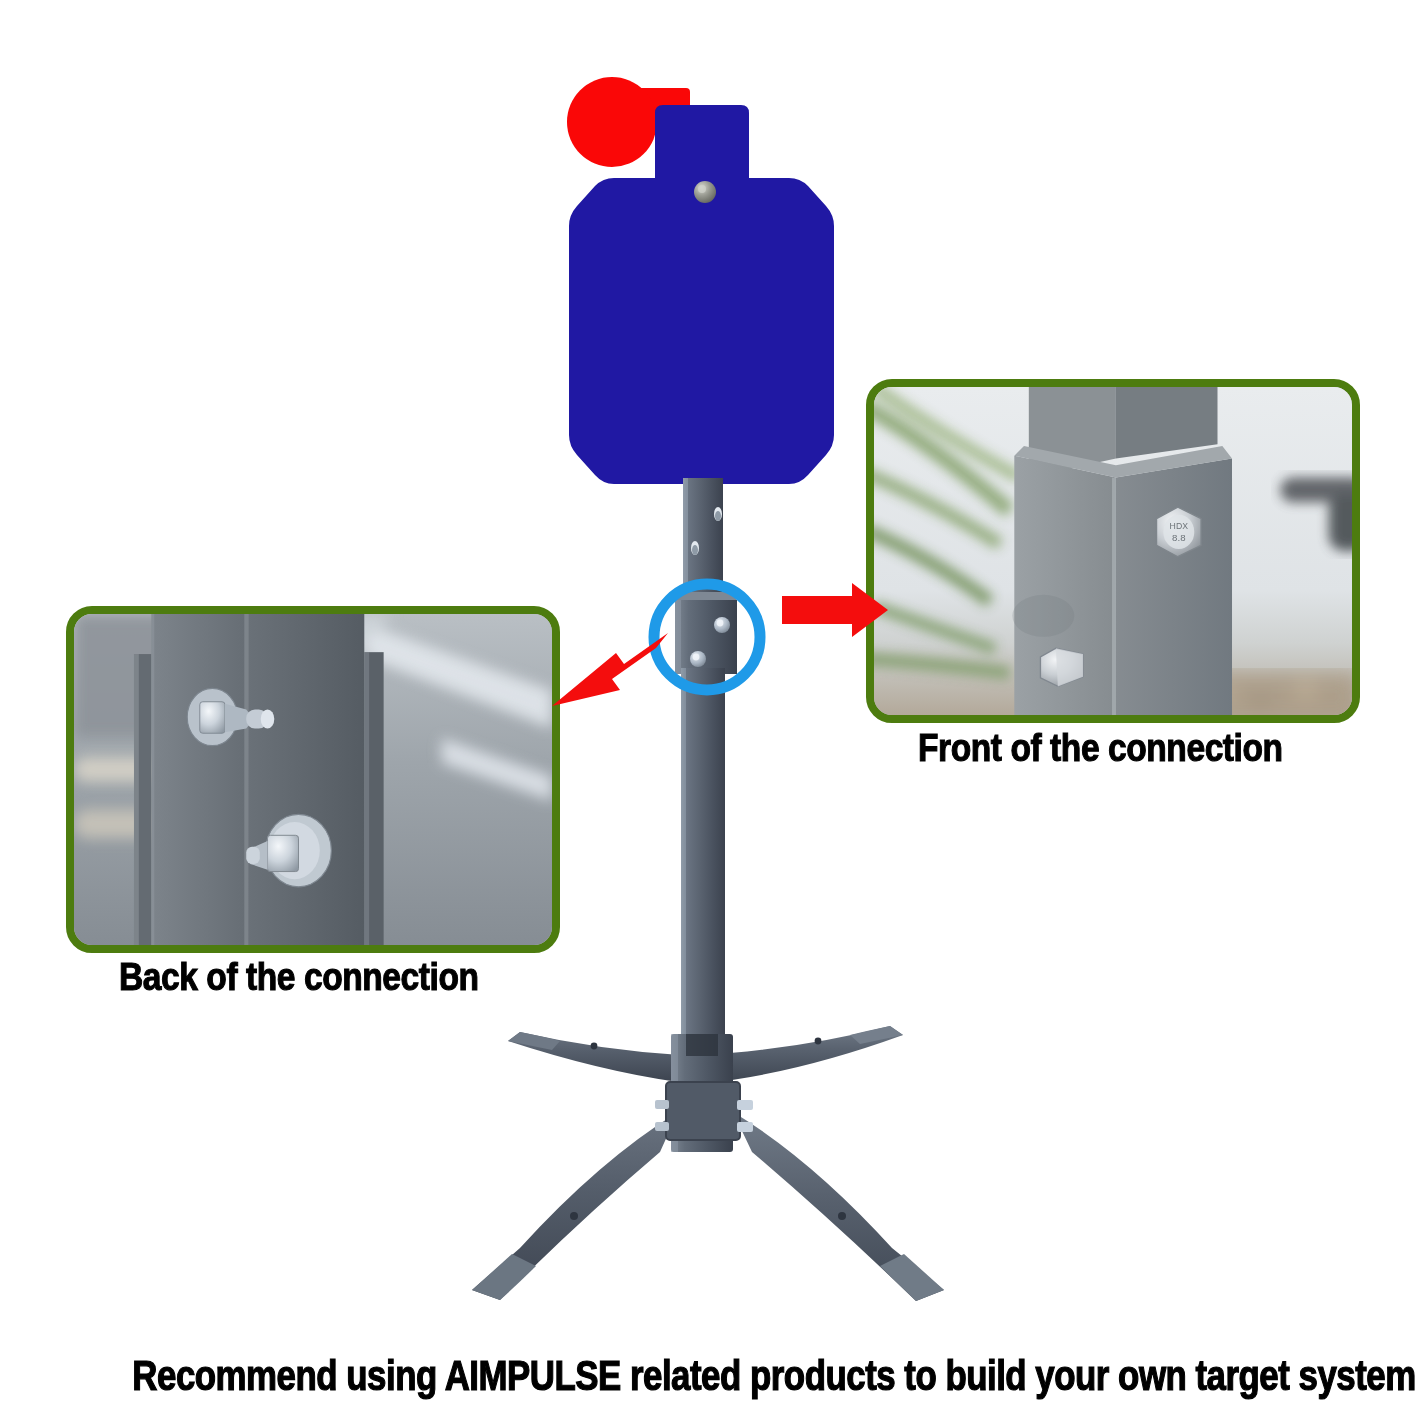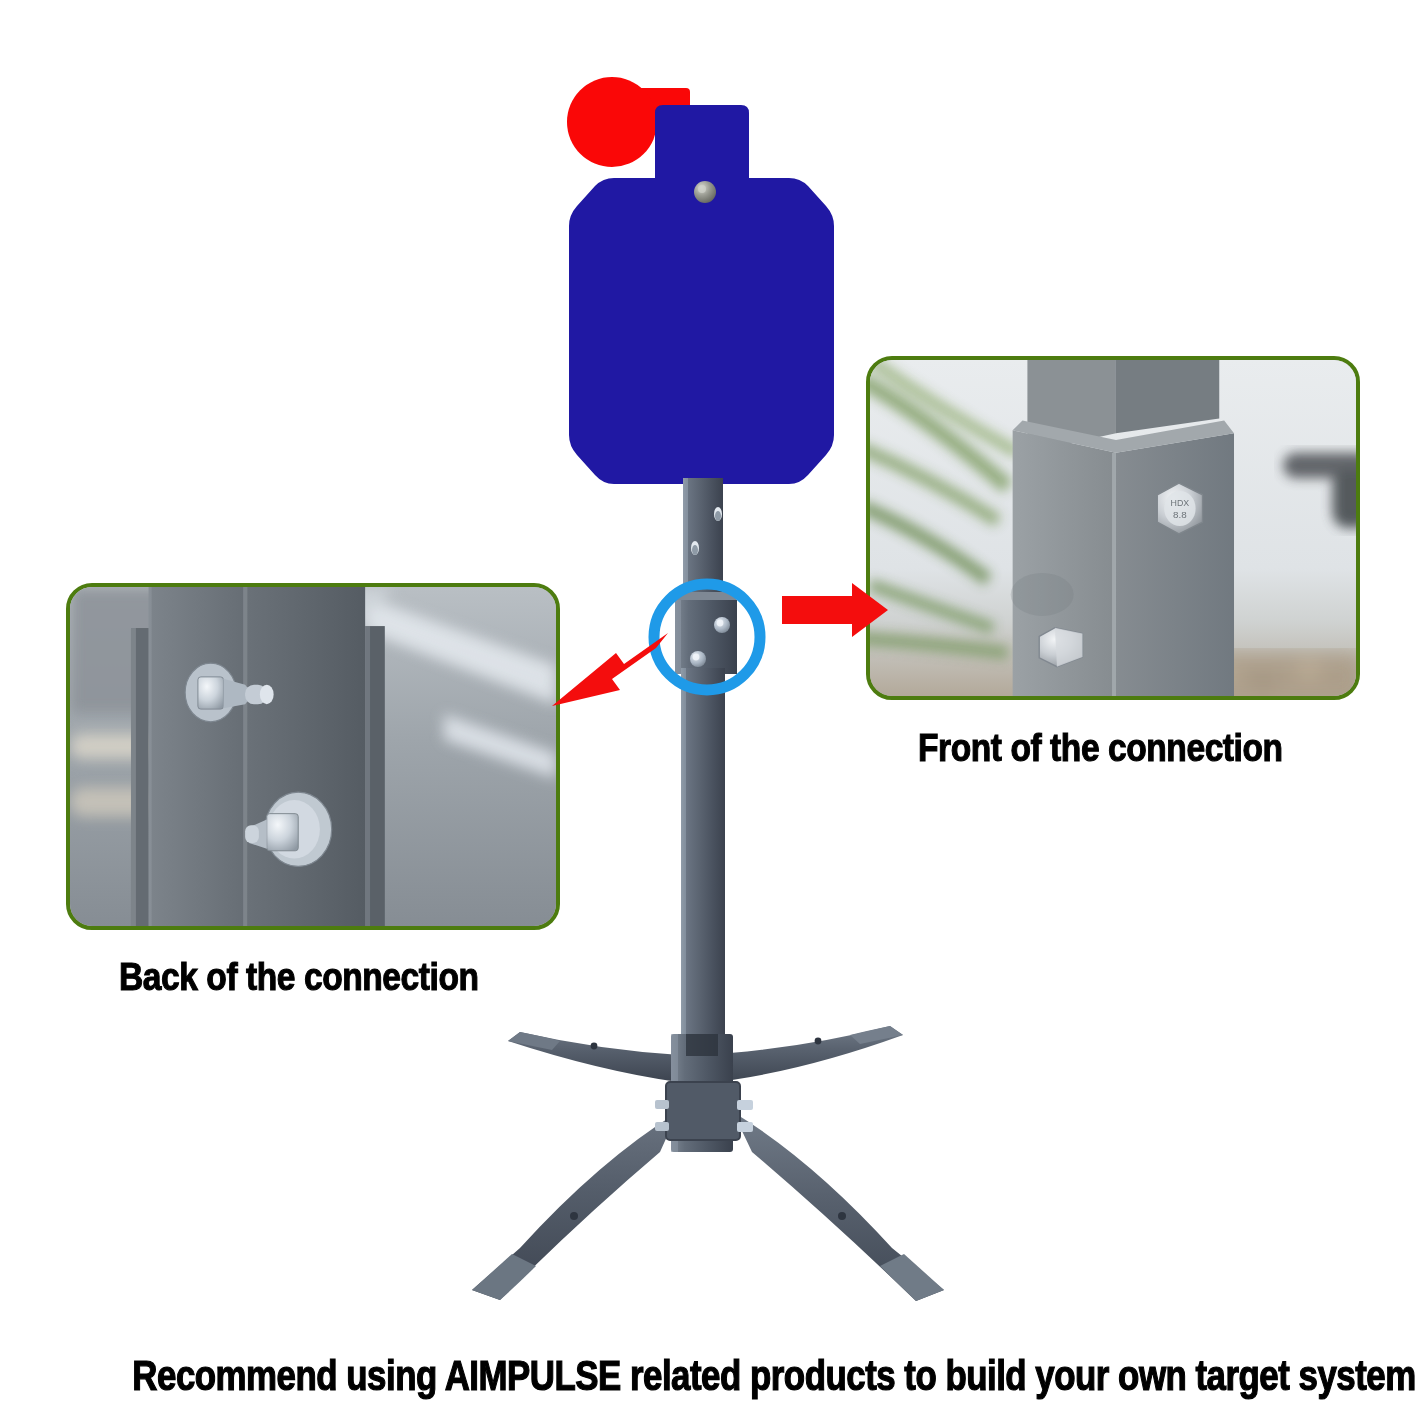--- a/index.html
+++ b/index.html
@@ -23,25 +23,26 @@
     position: absolute;
     left: 0; top: 0;
     width: 1417px;
     height: 1340px;
     pointer-events: none;
   }
 
   
   .photo-frame {
     position: absolute;
-    border: 4px solid #4d7c0f;
+    border: 8px solid #4d7c0f;
     border-radius: 26px;
     overflow: hidden;
     background: #b9bdc0;
     box-sizing: border-box;
+    margin-top: 23px;
   }
   .photo-frame .photo-svg {
     display: block;
     width: 100%;
     height: 100%;
   }
   #front-photo-frame { left: 866px; top: 356px; width: 494px; height: 344px; }
   #back-photo-frame  { left: 66px;  top: 583px; width: 494px; height: 347px; }
 
   

